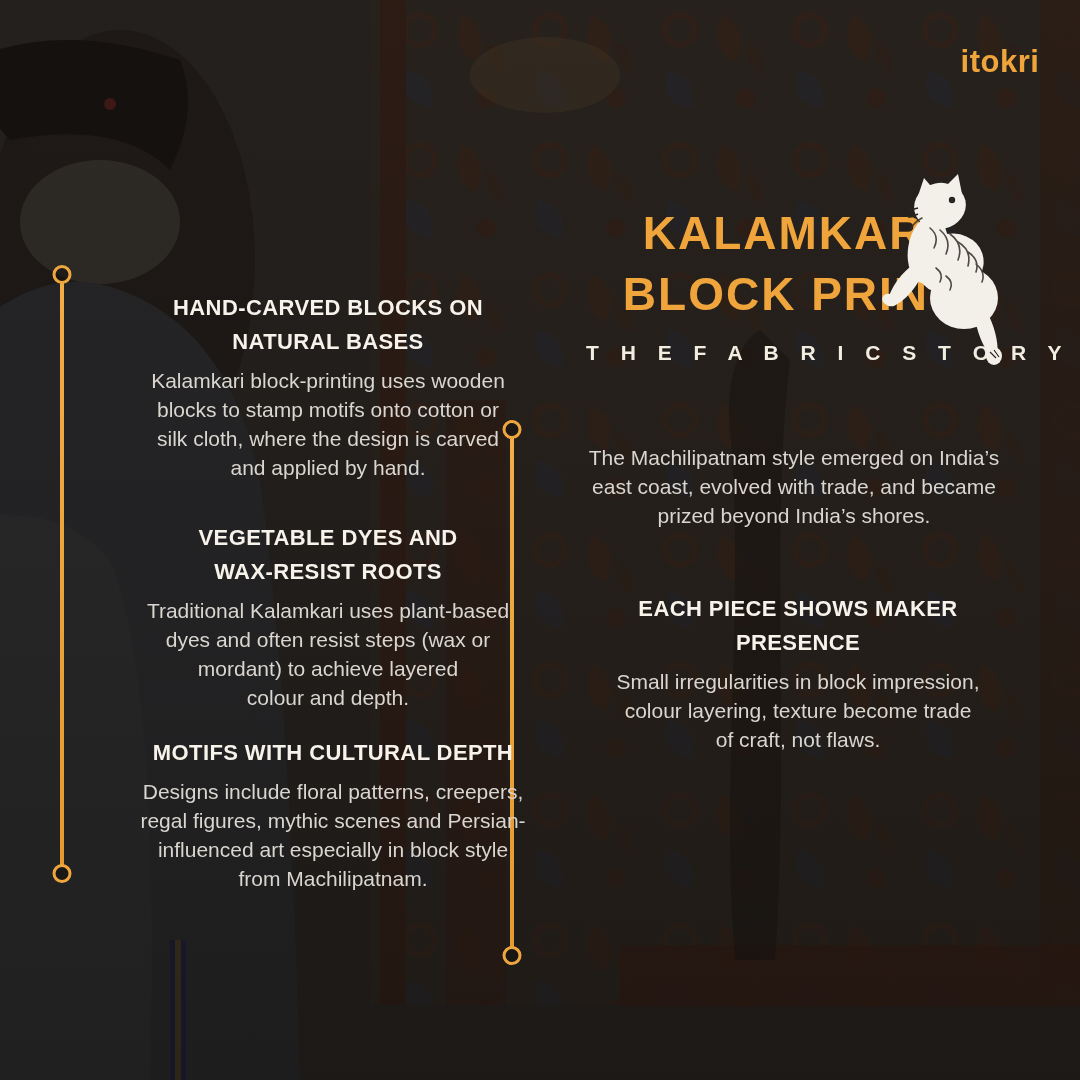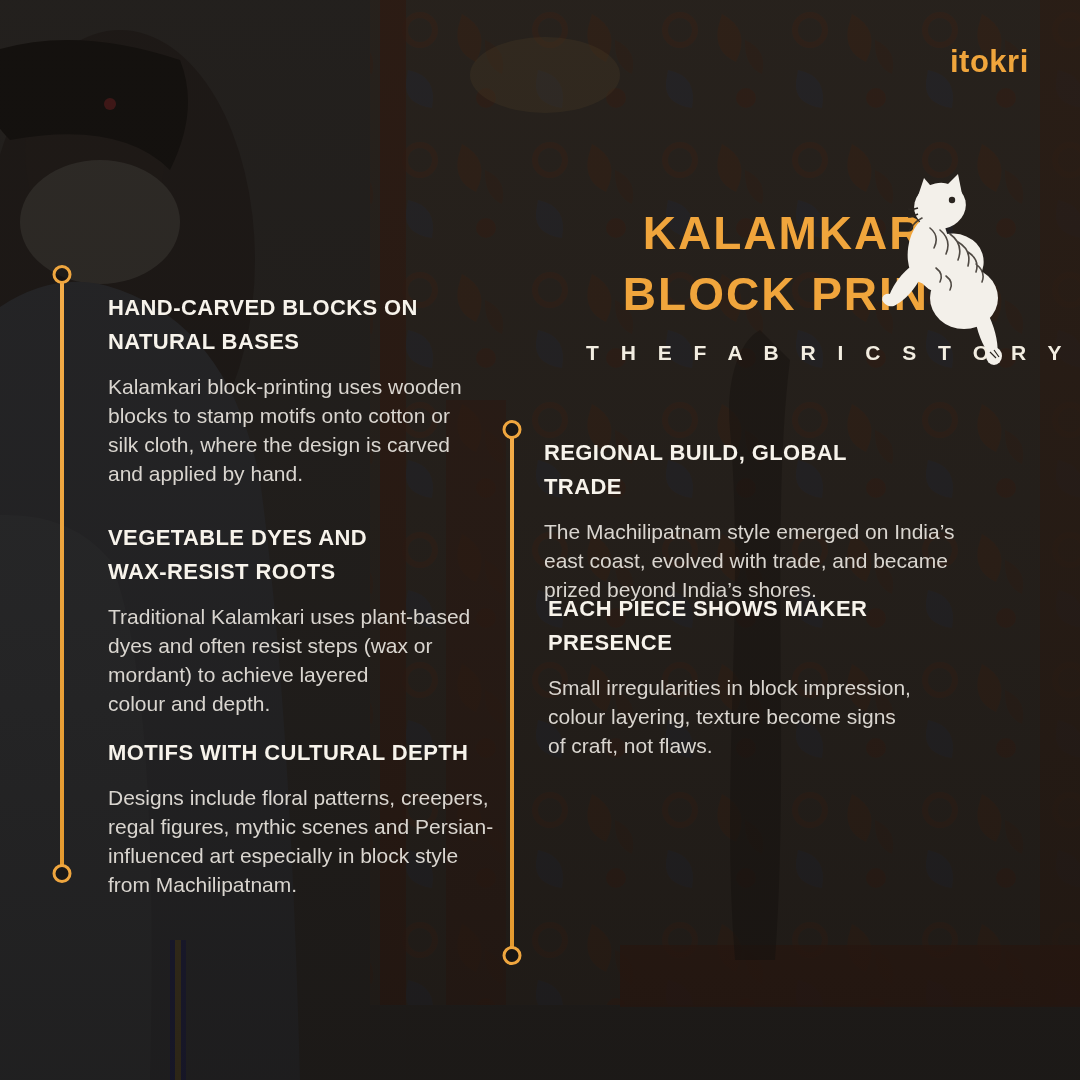--- a/index.html
+++ b/index.html
@@ -16,20 +16,21 @@
   .bg-overlay {
     position: absolute; inset: 0; z-index: 1;
     background: linear-gradient(180deg, rgba(17,15,14,0.50) 0%, rgba(17,15,14,0.58) 55%, rgba(15,13,12,0.66) 100%);
   }
 
   
   .fg { position: absolute; inset: 0; z-index: 2; }
 
   .logo {
     position: absolute; top: 44px; left: 950px; width: 100px;
+    text-align: center;
     font-size: 31px; font-weight: 700; letter-spacing: 0.5px;
     color: var(--accent, #DFA33C);
   }
 
   .header { position: absolute; top: 203px; left: 540px; width: 410px; text-align: center; margin-left: 46px; }
   .title-line {
     font-size: 46px; font-weight: 700; letter-spacing: 2px;
     line-height: 61px; color: var(--accent, #F0A53C);
     white-space: nowrap;
   }
@@ -51,27 +52,27 @@
     content: ""; position: absolute; left: 50%; transform: translateX(-50%);
     width: 13px; height: 13px; border-radius: 50%;
     border: 3.5px solid #EFA63F; background: rgba(20,17,15,0.55);
   }
   .timeline::before { top: -16px; }
   .timeline::after  { bottom: -16px; }
   .timeline-left  { left: 60px;  top: 281px; height: 586px; }
   .timeline-right { left: 510px; top: 436px; height: 513px; }
 
   
-  .section { position: absolute; }
+  .section { position: absolute; text-align: center; }
   .section h2 {
     font-size: 22px; font-weight: 700; letter-spacing: 0.4px;
     line-height: 34px; color: #F7F3EB; white-space: pre-line;
   }
   .section p {
-    margin-top: 13px;
+    margin-top: 7px;
     font-size: 21px; font-weight: 400;
     line-height: 29px; color: #D9D5CF; white-space: pre-line;
   }
   .sec-l1 { left: 108px; top: 291px; width: 440px; }
   .sec-l2 { left: 108px; top: 521px; width: 440px; }
   .sec-l3 { left: 108px; top: 736px; width: 450px; }
   .sec-r1 { left: 544px; top: 436px; width: 500px; }
   .sec-r2 { left: 548px; top: 592px; width: 500px; }
   .sec-r3 { left: 544px; top: 806px; width: 520px; }
 </style>
@@ -187,28 +188,26 @@
     </div>
     <div class="section sec-l3">
       <h2>MOTIFS WITH CULTURAL DEPTH</h2>
       <p>Designs include floral patterns, creepers,
 regal figures, mythic scenes and Persian-
 influenced art especially in block style
 from Machilipatnam.</p>
     </div>
 
     <div class="section sec-r1">
-      <h2>REGIONAL BUILD, GLOBAL
-TRADE</h2>
       <p>The Machilipatnam style emerged on India’s
 east coast, evolved with trade, and became
 prized beyond India’s shores.</p>
     </div>
     <div class="section sec-r2">
       <h2>EACH PIECE SHOWS MAKER
 PRESENCE</h2>
       <p>Small irregularities in block impression,
-colour layering, texture become signs
+colour layering, texture become trade
 of craft, not flaws.</p>
     </div>
 
   </div>
 </div>
 
 </body></html>

